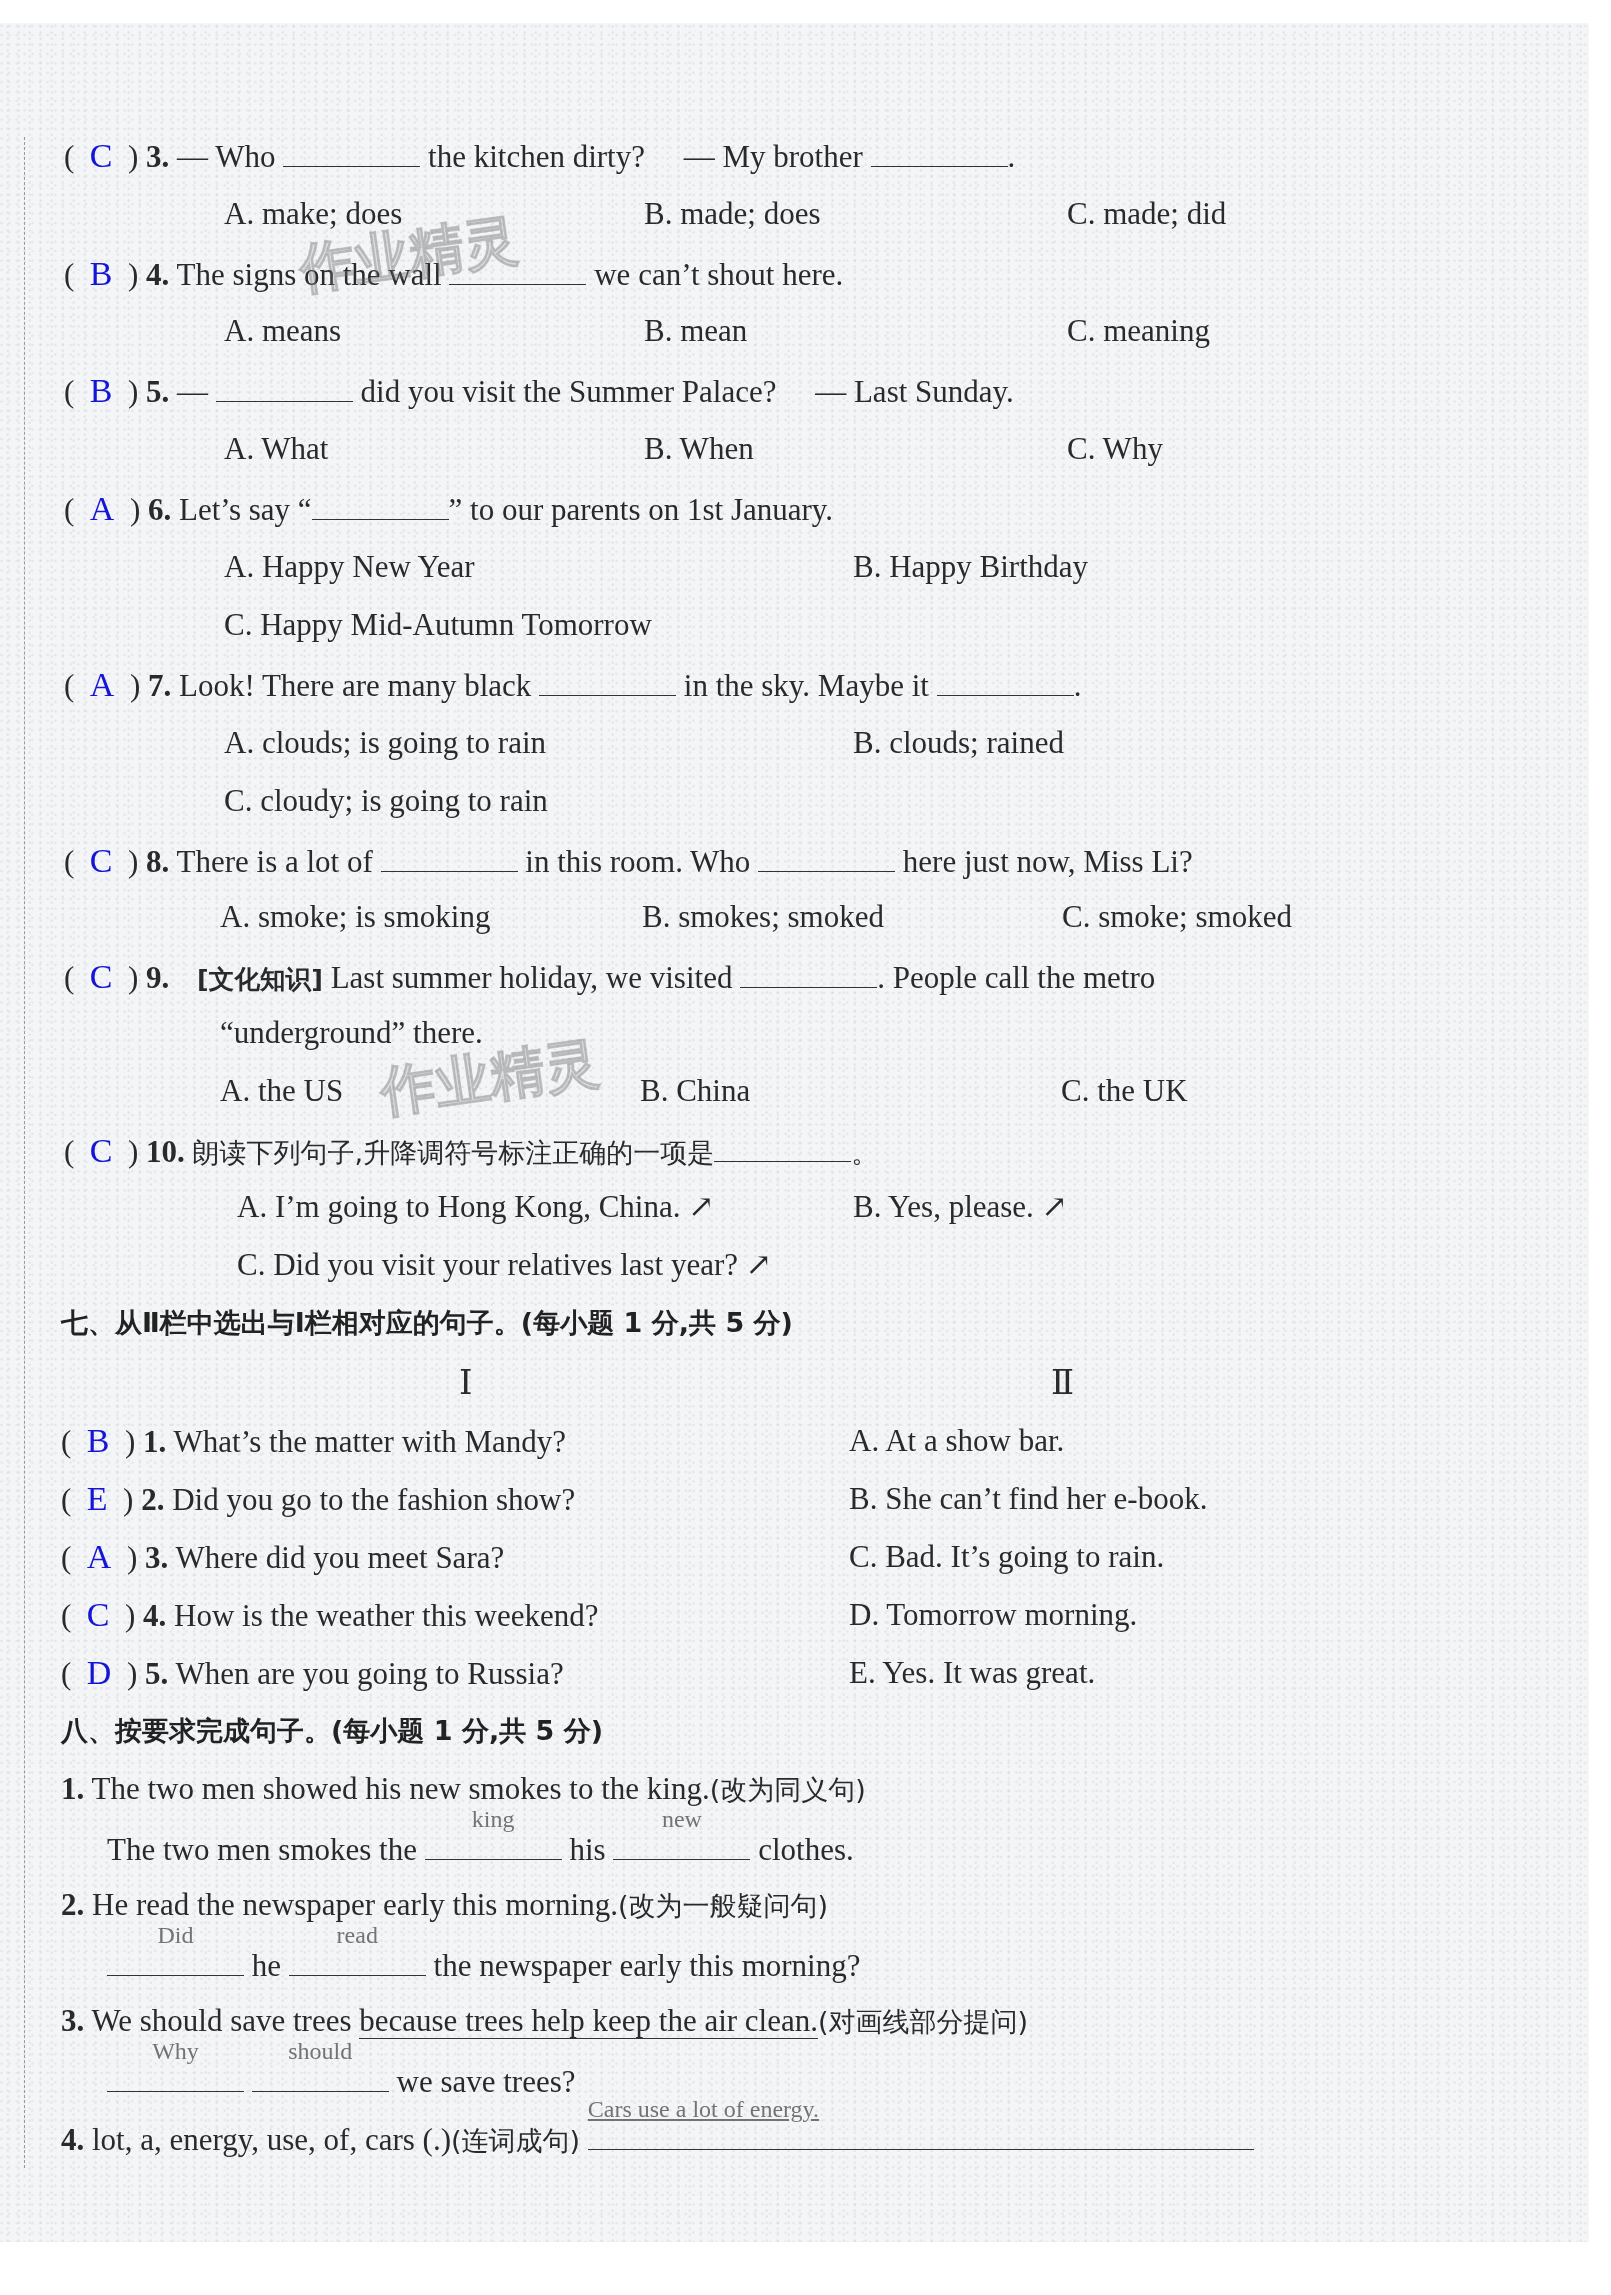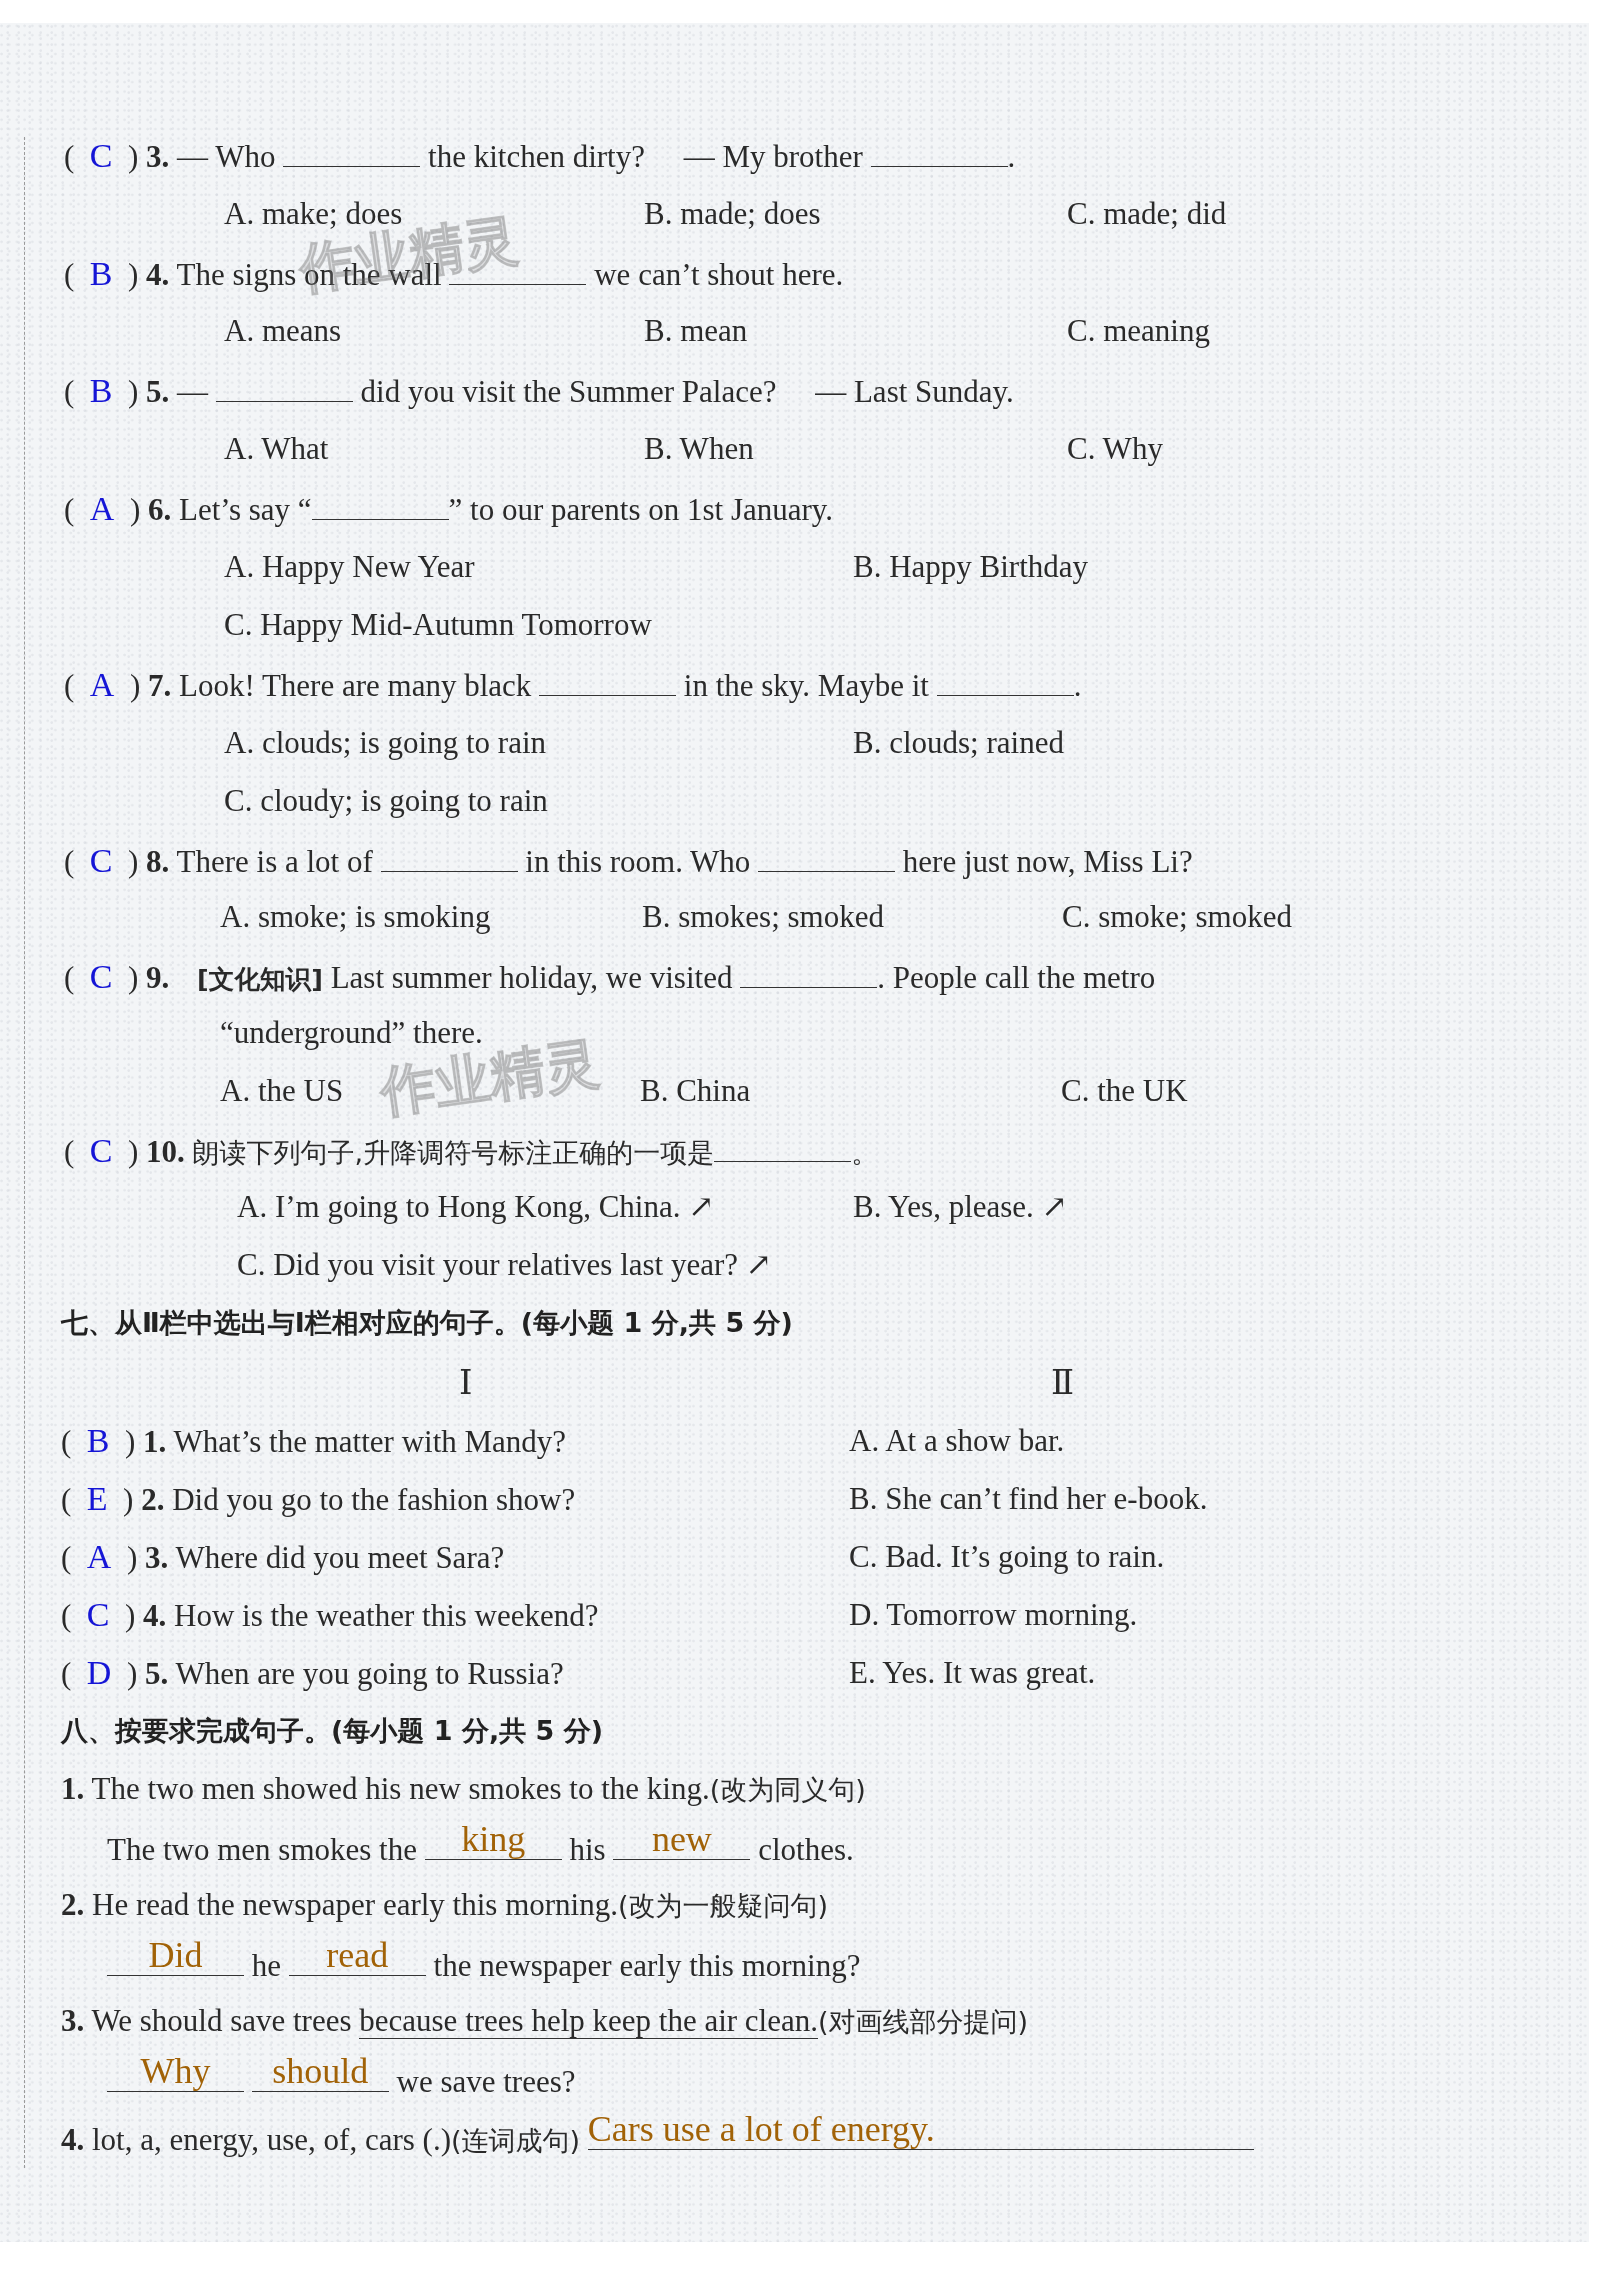--- a/index.html
+++ b/index.html
@@ -25,23 +25,23 @@
     position: absolute; font-size: 31px; line-height: 38px; white-space: nowrap;
   }
   .ans { color: #1515d6; font-size: 34px; }
   .qnum { font-weight: bold; font-family: "Liberation Serif", serif; }
   .blank {
     display: inline-block; border-bottom: 1.7px solid #333; width: 137px; height: 31px;
     vertical-align: baseline; position: relative; text-align: center;
   }
   .blank.wide { width: 666px; text-align: left; }
   .filled {
-    position: absolute; left: 0; right: 0; bottom: 1px; color: #a16207; font-size: 36px;
-  }
-  .blank.wide .filled { left: 0; text-align: left; }
+    position: absolute; left: 0; right: 0; bottom: 21px; color: #737373; font-size: 24px;
+  }
+  .blank.wide .filled { left: 0; text-align: left; text-decoration: underline; }
   .opt { position: absolute; font-size: 31px; line-height: 38px; white-space: nowrap; }
   .sec-title {
     position: absolute; font-family: "DejaVu Sans", sans-serif; font-weight: bold;
     font-size: 27px; line-height: 38px; white-space: nowrap; color: #222;
   }
   .col-head { position: absolute; font-size: 34px; line-height: 38px; }
   .underlined { border-bottom: 1.7px solid #333; }
   .tag {
     font-family: "DejaVu Sans", sans-serif; font-weight: bold; font-size: 25.6px; margin-left: 20px;
   }

